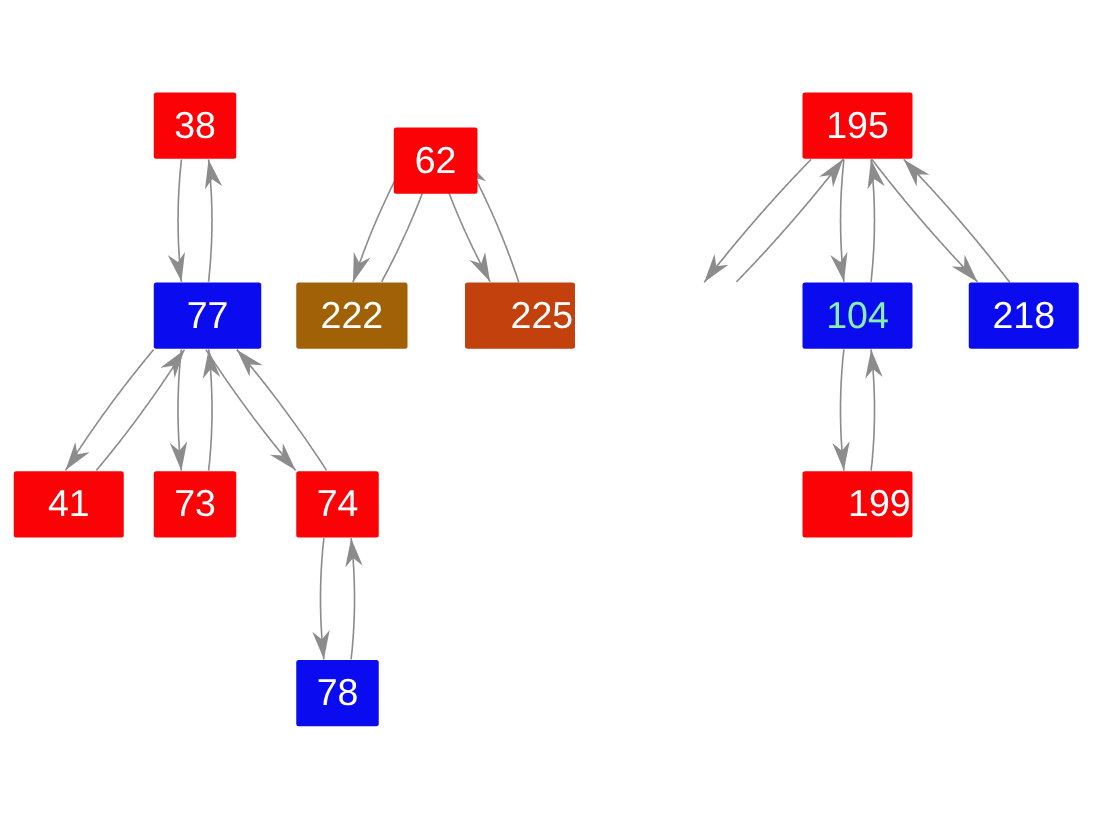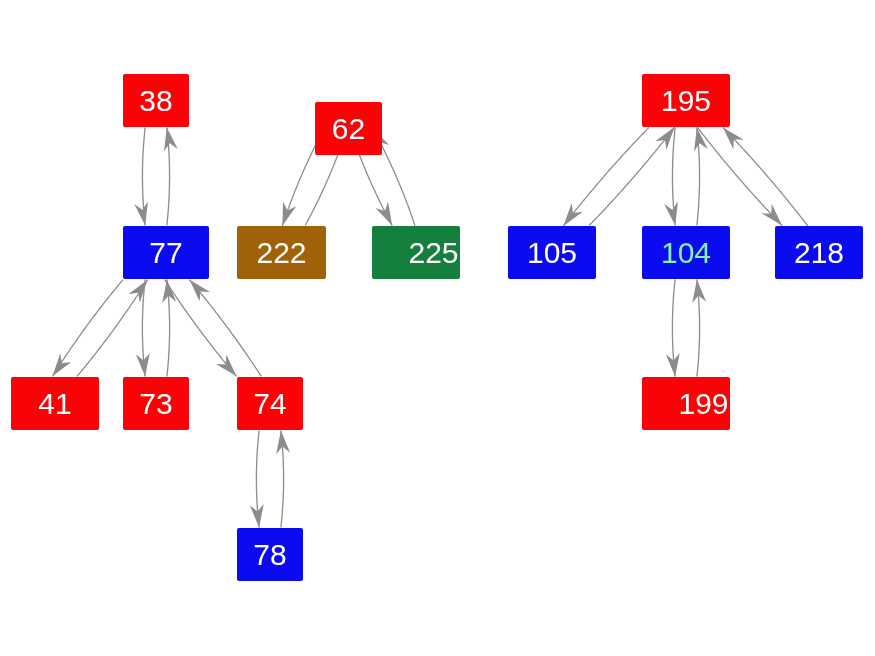--- a/index.html
+++ b/index.html
@@ -62,25 +62,22 @@
       </div>
       <div class="node" style="left: 642px; top: 74px; width: 88px; height: 53px; background: rgb(251, 2, 7); color: rgb(255, 255, 255);">
         <span>195</span>
       </div>
       <div class="node" style="left: 123px; top: 226px; width: 86px; height: 53px; background: rgb(11, 11, 240); color: rgb(255, 255, 255);">
         <span>77</span>
       </div>
       <div class="node" style="left: 237px; top: 226px; width: 89px; height: 53px; background: #a16207; color: rgb(255, 255, 255);">
         <span>222</span>
       </div>
-      <div class="node" style="left: 372px; top: 226px; width: 88px; height: 53px; background: #15803d; color: rgb(255, 255, 255); padding-left: 35px;">
+      <div class="node" style="left: 372px; top: 226px; width: 88px; height: 53px; background: #c2410c; color: rgb(255, 255, 255); padding-left: 35px;">
         <span>225</span>
-      </div>
-      <div class="node" style="left: 508px; top: 226px; width: 88px; height: 53px; background: rgb(11, 11, 240); color: rgb(255, 255, 255);">
-        <span>105</span>
       </div>
       <div class="node" style="left: 642px; top: 226px; width: 88px; height: 53px; background: rgb(11, 11, 240); color: #86efac;">
         <span>104</span>
       </div>
       <div class="node" style="left: 775px; top: 226px; width: 88px; height: 53px; background: rgb(11, 11, 240); color: rgb(255, 255, 255);">
         <span>218</span>
       </div>
       <div class="node" style="left: 11px; top: 377px; width: 88px; height: 53px; background: rgb(251, 2, 7); color: rgb(255, 255, 255);">
         <span>41</span>
       </div>

